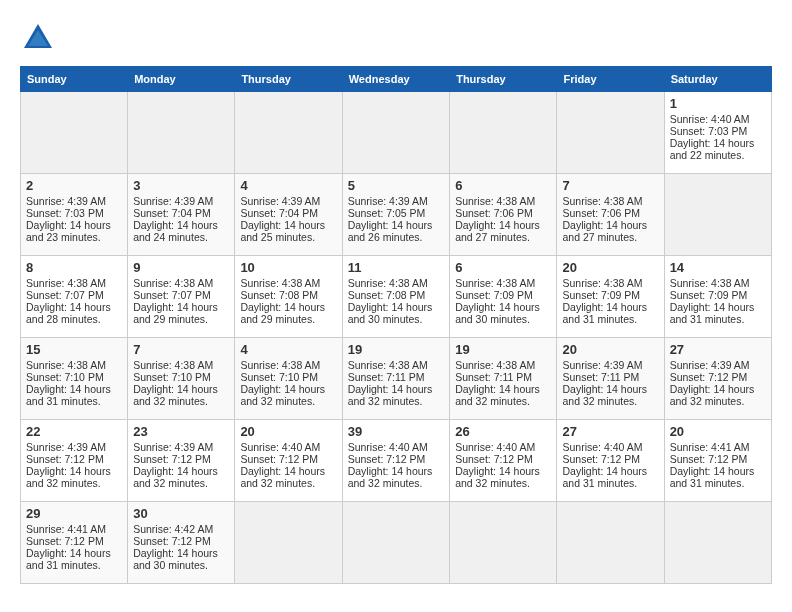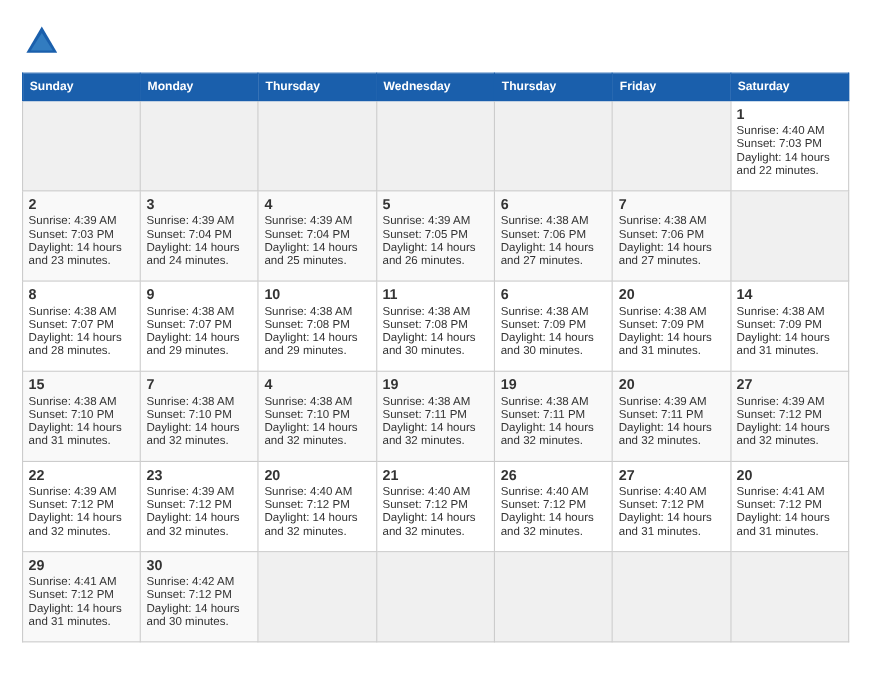--- a/index.html
+++ b/index.html
@@ -279,21 +279,21 @@
         <span>Sunset: 7:12 PM</span><br>
         <span>Daylight: 14 hours and 32 minutes.</span>
       </td>
         <td>
         <span class="day-num">20</span>
         <span>Sunrise: 4:40 AM</span><br>
         <span>Sunset: 7:12 PM</span><br>
         <span>Daylight: 14 hours and 32 minutes.</span>
       </td>
         <td>
-        <span class="day-num">21</span>
+        <span class="day-num">39</span>
         <span>Sunrise: 4:40 AM</span><br>
         <span>Sunset: 7:12 PM</span><br>
         <span>Daylight: 14 hours and 32 minutes.</span>
       </td>
         <td>
         <span class="day-num">26</span>
         <span>Sunrise: 4:40 AM</span><br>
         <span>Sunset: 7:12 PM</span><br>
         <span>Daylight: 14 hours and 32 minutes.</span>
       </td>

